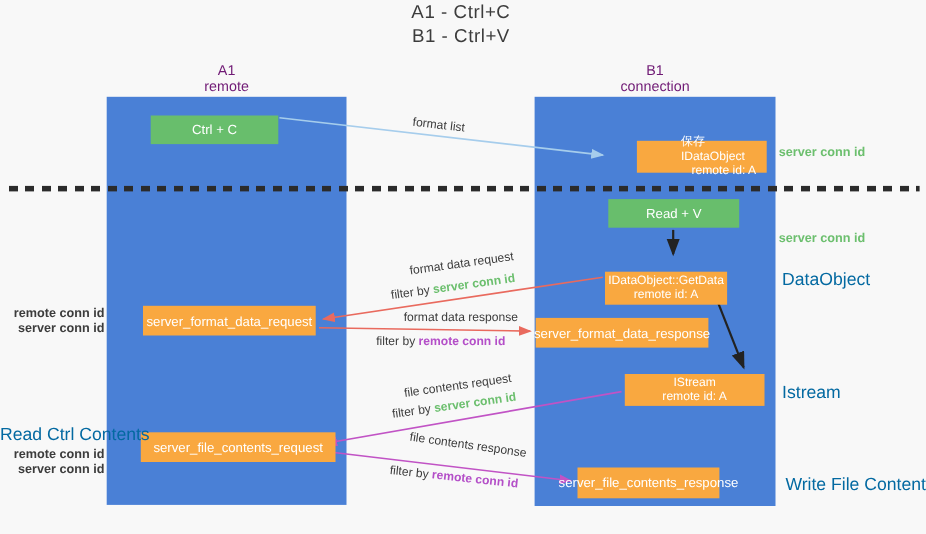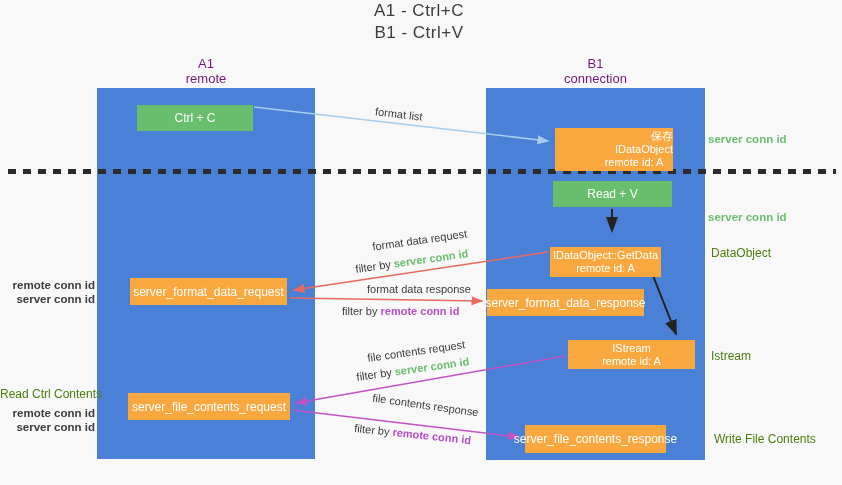--- a/index.html
+++ b/index.html
@@ -38,57 +38,57 @@
   .lane.right{left:486px;width:219px;height:372px;}
   
   .divider{
     position:absolute;left:8px;top:169px;width:828px;height:5px;
     background:repeating-linear-gradient(90deg,#2b2b2b 0 8px,transparent 8px 15px);
   }
   
   .box{
     position:absolute;
     display:flex;flex-direction:column;align-items:center;justify-content:center;
-    color:#ffffff;text-align:right;
+    color:#ffffff;text-align:left;
     font-size:12px;line-height:14px;
     box-sizing:border-box;
   }
   .box.small{font-size:11px;line-height:13px;}
   .green{background:#68be6c;}
   .orange{background:#f9a840;}
   #n-ctrl-c{left:137px;top:105px;width:116px;height:26px;}
-  #n-save-obj{left:555px;top:128px;width:118px;height:43px;padding-left:40px;}
+  #n-save-obj{left:579px;top:128px;width:118px;height:29px;padding-left:40px;}
   #n-ctrl-v{left:553px;top:181px;width:119px;height:26px;}
   #n-getdata{left:550px;top:237px;width:111px;height:30px;margin-top:10px;}
   #n-fmt-req{left:130px;top:278px;width:157px;height:27px;}
   #n-fmt-resp{left:487px;top:289px;width:157px;height:27px;}
   #n-istream{left:568px;top:340px;width:127px;height:29px;}
-  #n-file-req{left:128px;top:393px;width:162px;height:27px;}
-  #n-file-resp{left:525px;top:425px;width:141px;height:28px;}
+  #n-file-req{left:128px;top:393px;width:177px;height:27px;}
+  #n-file-resp{left:525px;top:425px;width:129px;height:28px;}
   
   svg.arrows{position:absolute;left:0;top:0;width:842px;height:485px;pointer-events:none;}
   
   .elabel{
     position:absolute;
     font-size:11px;color:#3c3c3c;white-space:nowrap;
   }
   .elabel .g{color:#6cbf6e;font-weight:bold;}
   .elabel .p{color:#b44fc8;font-weight:bold;}
   #l-format-list{left:375px;top:108px;transform:rotate(6.5deg);}
   #l-fdr{left:372px;top:234px;transform:rotate(-8deg);}
   #l-filter1{left:355px;top:255px;transform:rotate(-8deg);}
   #l-fdresp{left:367px;top:283px;}
   #l-filter2{left:342px;top:305px;}
   #l-fcr{left:367px;top:345px;transform:rotate(-8deg);}
   #l-filter3{left:356px;top:363px;transform:rotate(-8deg);}
   #l-fcresp{left:372px;top:399px;transform:rotate(8deg);}
   #l-filter4{left:354px;top:428px;transform:rotate(6deg);}
   
   .slabel{
-    position:absolute;font-size:12px;white-space:nowrap;color:#4d7c0f;
+    position:absolute;font-size:16px;white-space:nowrap;color:#0369a1;
   }
   .slabel.green-t{color:#6cbf6e;font-weight:bold;font-size:11.5px;}
   #s-scid-top{left:708px;top:133px;}
   #s-scid-mid{left:708px;top:211px;}
   #s-dataobject{left:711px;top:246px;}
   #s-istream{left:711px;top:349px;}
   #s-write-fc{left:714px;top:432px;}
   .left-col{position:absolute;width:95px;text-align:right;}
   #s-conn-block1{left:0;top:278px;}
   #s-conn-block1 .purple-t,#s-conn-block2 .purple-t{display:block;line-height:14px;}

